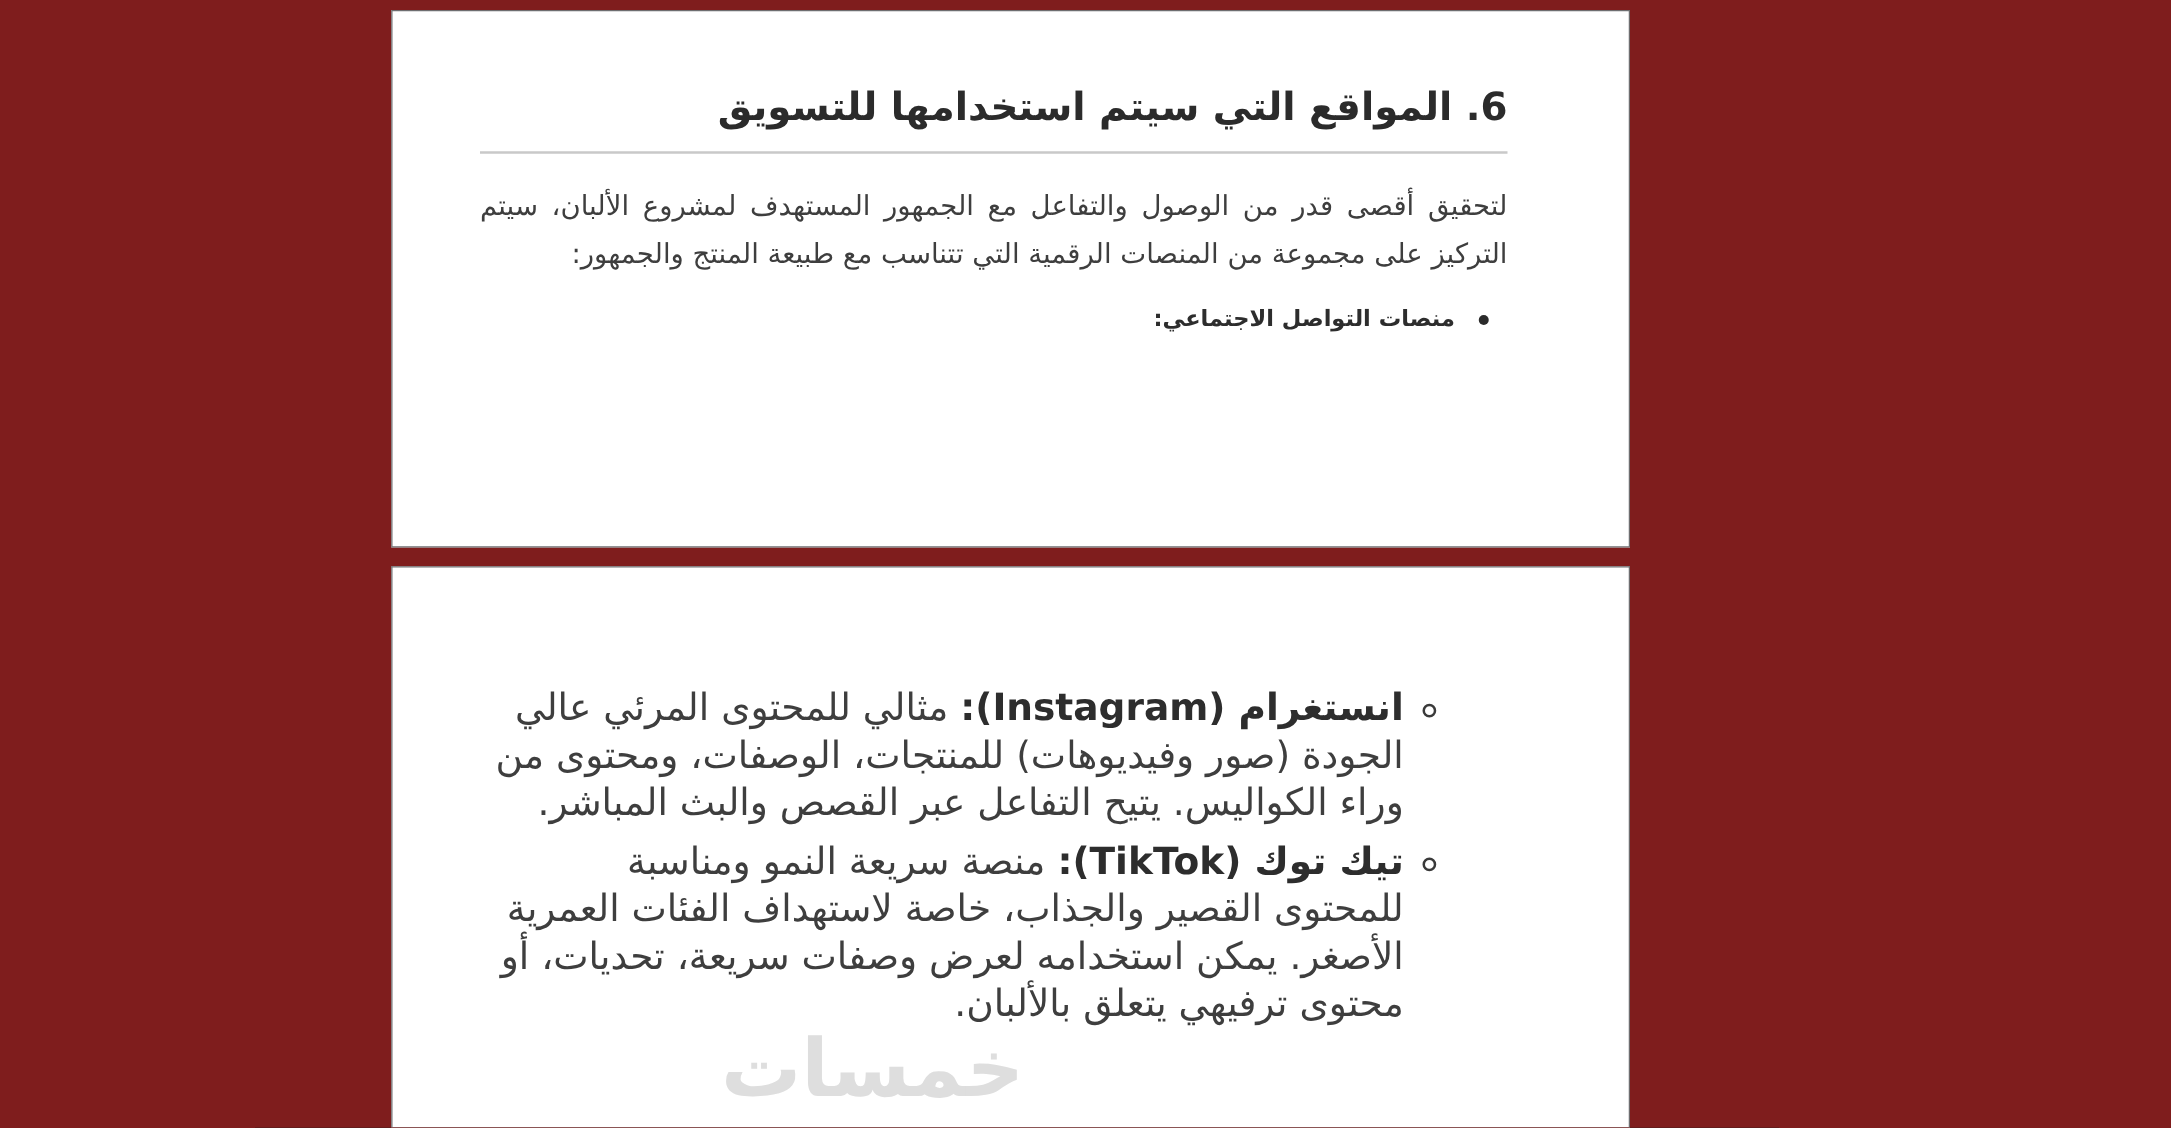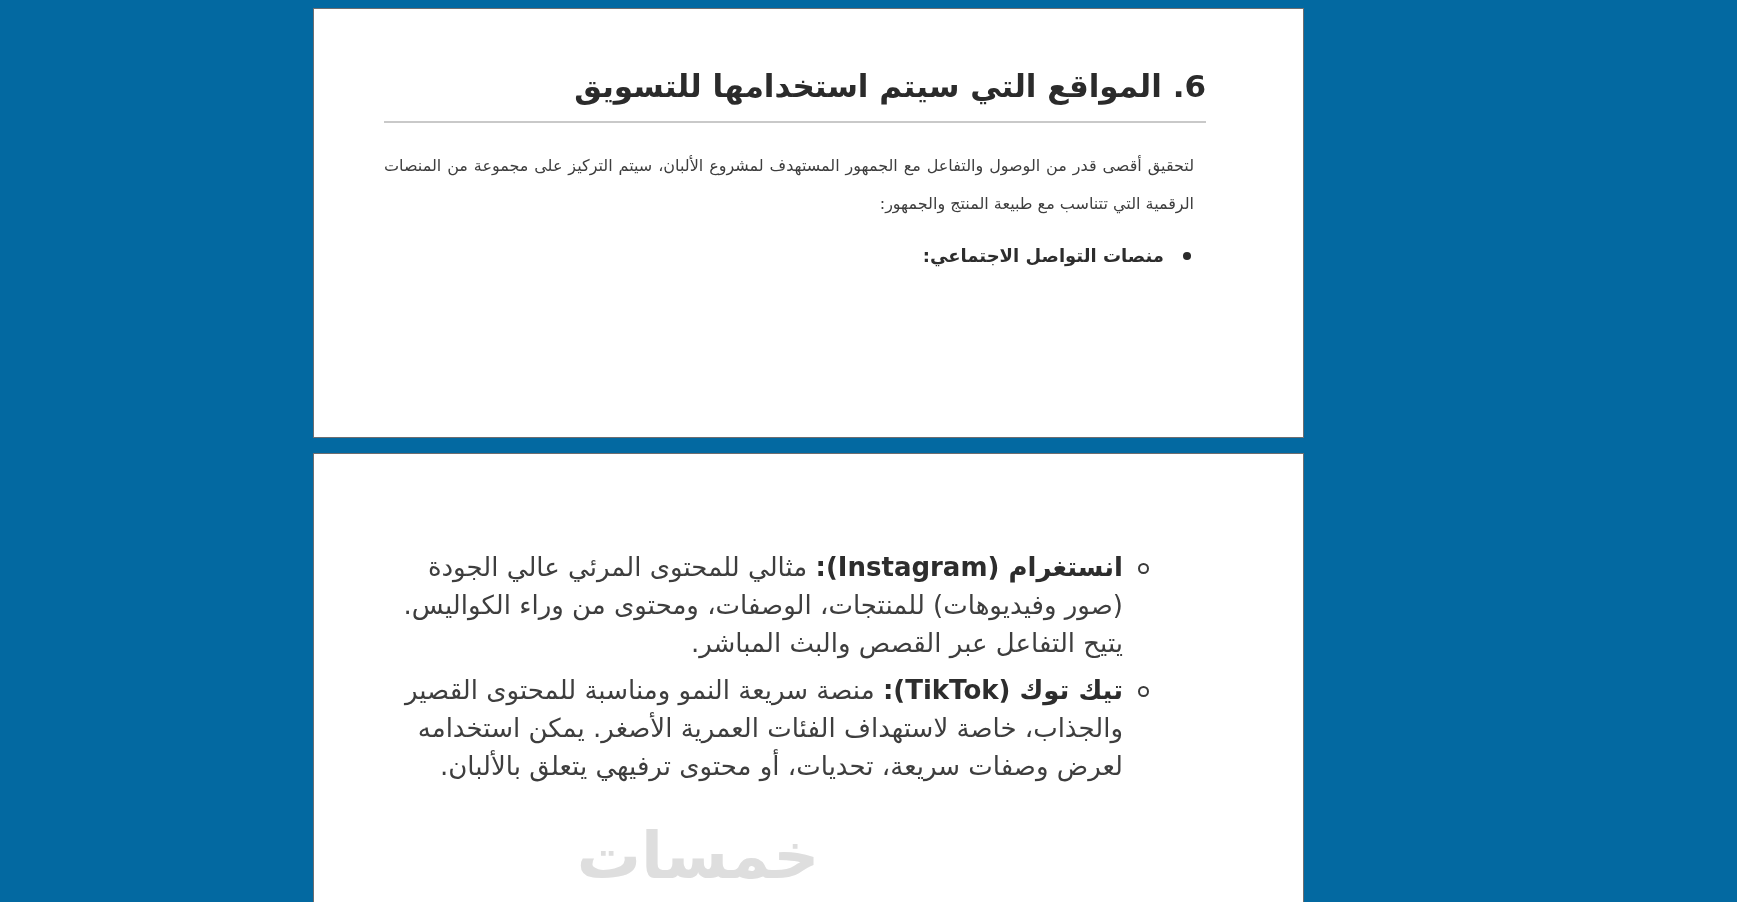--- a/index.html
+++ b/index.html
@@ -4,21 +4,21 @@
 <style>
   html, body { margin: 0; padding: 0; }
   body {
     width: 1737px; height: 902px;
     font-family: "DejaVu Sans", sans-serif;
     background: #1d1d1f;
   }
   .canvas {
     position: relative;
     width: 1737px; height: 902px;
-    background: #0369a1;
+    background: #7f1d1d;
     overflow: hidden;
   }
   .page {
     position: absolute;
     left: 313px;
     width: 991px;
     background: #ffffff;
     border: 1px solid #6e6e70;
     box-sizing: border-box;
   }
@@ -36,22 +36,22 @@
     line-height: 42px;
     color: #2b2b2b;
     text-align: right;
   }
   .rule {
     height: 2px;
     background: #c9c9c9;
     margin-top: 14px;
   }
   .para {
-    margin: 24px 12px 0 0;
-    font-size: 16px;
+    margin: 24px 0 0 0;
+    font-size: 22px;
     line-height: 38px;
     color: #3e3e3e;
     text-align: justify;
     text-justify: inter-word;
   }
   .li1 {
     position: relative;
     margin-top: 14px;
     padding-right: 42px;
     font-size: 18px;
@@ -69,21 +69,21 @@
 
   .content2 {
     position: relative;
     z-index: 1;
     direction: rtl;
     padding: 94px 180px 0 76px;
   }
   .li2 {
     position: relative;
     margin-bottom: 9px;
-    font-size: 26px;
+    font-size: 30px;
     line-height: 38px;
     color: #3e3e3e;
     text-align: right;
   }
   .circ {
     position: absolute;
     right: -26px; top: 15px;
     width: 7px; height: 7px;
     border: 2px solid #3a3a3a;
     border-radius: 50%;

